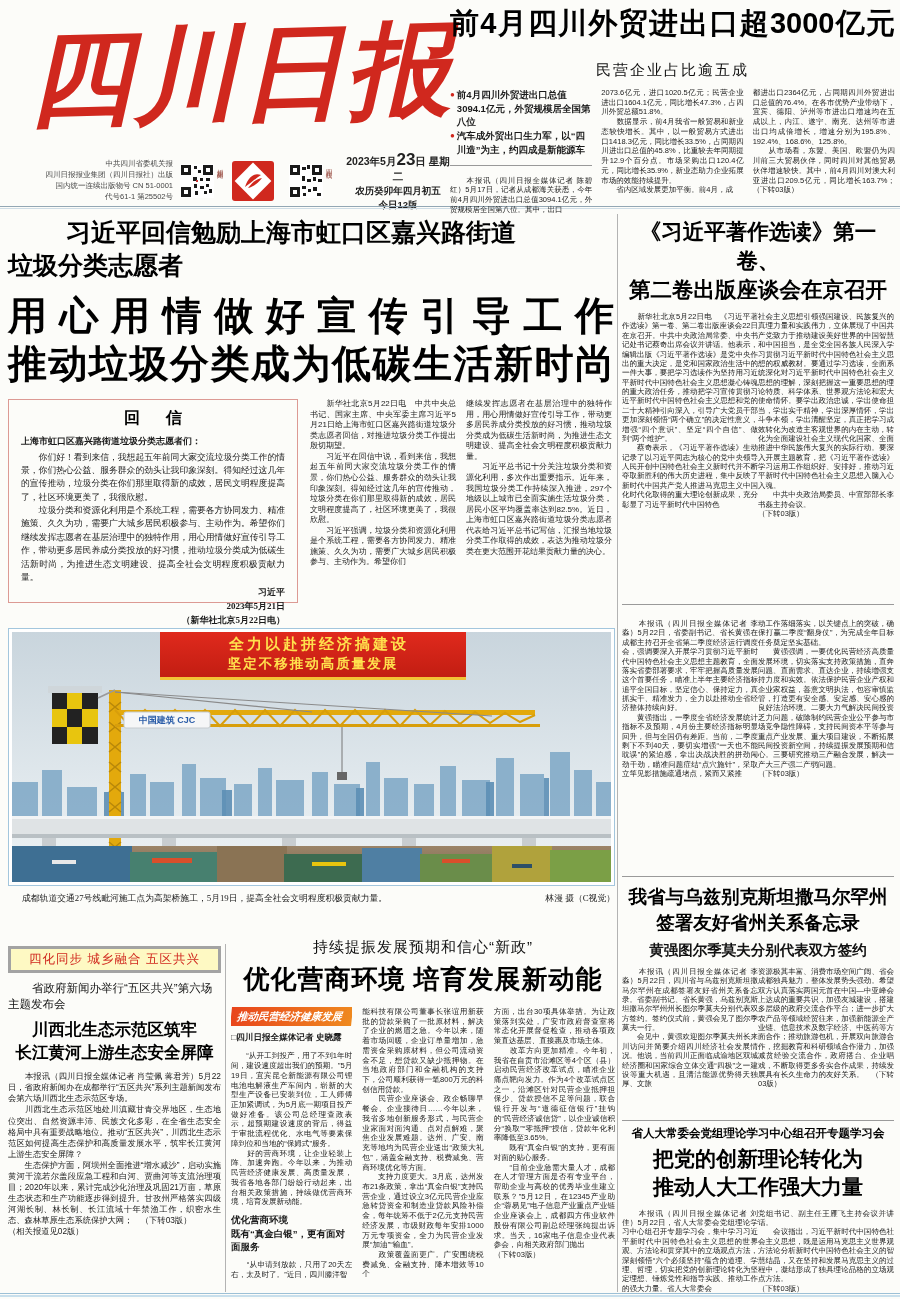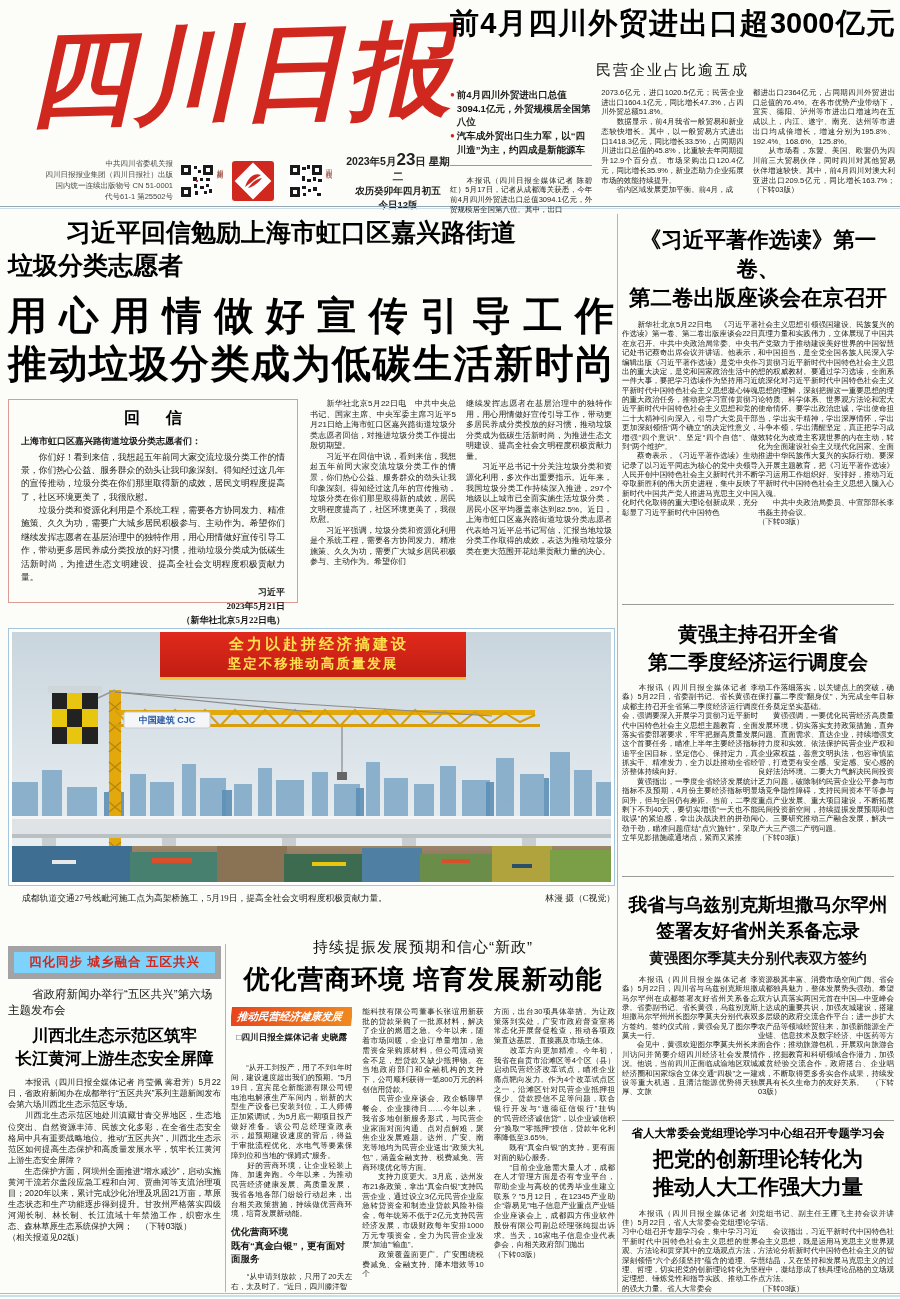--- a/index.html
+++ b/index.html
@@ -50,21 +50,21 @@
     font-family:"Liberation Serif", serif; flex:none;
   }
   .letter-title { text-align:center; font-size:16px; font-weight:900; letter-spacing:26px; padding-left:26px; font-family:"Liberation Sans",sans-serif; margin-bottom:6px; color:#000; }
   .letter-sal { font-size:9px; font-weight:bold; line-height:1.5; }
   .letter-body { font-size:8.8px; line-height:1.52; margin-top:2px; }
   .letter-sign { text-align:right; font-size:9px; font-weight:bold; line-height:1.55; margin-top:2px; }
   .lead-cols { display:flex; gap:10px; height:204px; }
   .lead-col { width:146px; font-size:8px; line-height:1.32; overflow:hidden; }
   
   .vrule { width:1px; background:#b3b3b3; }
-  .rail-h { text-align:center; font-weight:900; color:#000;margin-top:8px; }
+  .rail-h { text-align:center; font-weight:900; color:#000; }
   .rail-cols { display:flex; margin-top:7px; }
   .rail-col { flex:1; font-size:7.5px; line-height:1.25; overflow:hidden; }
   .rail-div { border-top:1px solid #9a9a9a; }
   .works { left:622px; top:218px; width:272px; }
   .works .rail-h { font-size:21.5px; line-height:1.35; }
   .works .rail-cols { height:312px; }
   .econ { left:622px; top:612px; width:272px; }
   .econ .rail-h { font-size:20px; line-height:1.4; }
   .econ .rail-cols { height:198px; }
   .uzbek { left:622px; top:884px; width:272px; }
@@ -83,37 +83,37 @@
     background:linear-gradient(#e02a1d,#c21d12); text-align:center; color:#ffe14d;
     border-bottom:3px solid #f2c237;
   }
   .photo-banner .b1 { font-size:15px; font-weight:900; letter-spacing:3px;margin-left:12px; }
   .photo-banner .b2 { font-size:13.5px; font-weight:900; letter-spacing:2px; margin-top:1px; }
   .caption-row { left:8px; top:893px; width:607px; display:flex; font-size:8.8px; color:#222; font-family:"Liberation Serif",serif; }
   .caption-row .cap { flex:1; padding-left:14px; }
   .caption-row .credit { width:110px; text-align:right; }
   
   .fz { left:8px; top:946px; width:213px; }
-  .fz-banner { border:6px solid #a3a3a3; background:#7dd3fc; color:#d0281e; font-weight:700; font-size:12.5px; text-align:center; padding:2px 0; letter-spacing:1px; }
+  .fz-banner { border:3px solid #a3a3a3; background:#fef9c3; color:#d0281e; font-weight:400; font-size:12.5px; text-align:center; padding:2px 0; letter-spacing:1px; }
   .fz-kicker { font-size:11.5px; line-height:1.4; margin-top:7px; color:#111; }
   .fz-kicker .fk1 { padding-left:24px; }
   .fz-h { text-align:center; font-size:16.5px; font-weight:900; line-height:1.4; margin-top:6px; color:#000; }
   .fz-body { margin-top:7px; font-size:8.3px; line-height:1.33; height:232px; overflow:hidden; }
   
   .biz { left:231px; top:938px; width:384px; }
   .biz-kicker { text-align:center; font-size:15px; color:#111; letter-spacing:1px; }
   .biz-h { text-align:center; font-size:26px; font-weight:900; letter-spacing:1px; margin-top:5px; color:#000; }
   .biz-cols { display:flex; gap:10px; margin-top:10px; height:292px; }
   .biz-col { flex:1; font-size:7.6px; line-height:1.28; overflow:hidden; }
   .biz-tag {
     display:inline-block; background:linear-gradient(100deg,#e8441c,#ef8a1f);
     color:#fff; font-weight:bold; font-style:italic; font-size:10.5px;
     padding:3px 10px 3px 6px; transform:skewX(-6deg); margin-bottom:6px;
   }
-  .biz-byline { font-size:8.6px; font-weight:bold; margin-bottom:20px;text-align:center; }
+  .biz-byline { font-size:8.6px; font-weight:bold; margin-bottom:8px; }
   .biz-subhead { font-size:9.5px; font-weight:900; line-height:1.45; margin:6px 0; }
   
   .vr-main { left:617px; top:214px; height:1078px; }
   .vr-left { left:225px; top:944px; height:348px; }
   .bottom-rule { left:0; top:1293px; width:900px; height:4px; border-top:1px solid #9cc0d6; border-bottom:2px solid #c8dfec; }
   .qr-svg, .logo-svg { display:block; }
 </style>
 </head>
 <body>
 
@@ -263,24 +263,20 @@
       <div class="rail-col just pre">　　新华社北京5月22日电　《习近平著作选读》第一卷、第二卷出版座谈会22日在京召开。中共中央政治局常委、中央书记处书记蔡奇出席会议并讲话。他表示，编辑出版《习近平著作选读》是党中央作出的重大决定，是党和国家政治生活中的一件大事，要把学习选读作为坚持用习近平新时代中国特色社会主义思想凝心铸魂的重大政治任务，推动把学习宣传贯彻习近平新时代中国特色社会主义思想和党的二十大精神引向深入，引导广大党员干部更加深刻领悟“两个确立”的决定性意义，增强“四个意识”、坚定“四个自信”、做到“两个维护”。
 　　蔡奇表示，《习近平著作选读》生动记录了以习近平同志为核心的党中央领导人民开创中国特色社会主义新时代并不断夺取新胜利的伟大历史进程，集中反映了新时代中国共产党人推进马克思主义中国化时代化取得的重大理论创新成果，充分彰显了习近平新时代中国特色</div>
       <div class="rail-col just pre">社会主义思想引领强国建设、民族复兴的真理力量和实践伟力，立体展现了中国共产党致力于推动建设美好世界的中国智慧和中国担当，是全党全国各族人民深入学习贯彻习近平新时代中国特色社会主义思想的权威教材。要通过学习选读，全面系统深化对习近平新时代中国特色社会主义思想的理解，深刻把握这一重要思想的理论特质、科学体系、世界观方法论和宏大使命情怀。要学出政治忠诚，学出使命担当，学出实干精神，学出深厚情怀，学出斗争本领，学出清醒坚定，真正把学习成效转化为改造主客观世界的内在主动，转化为全面建设社会主义现代化国家、全面推进中华民族伟大复兴的实际行动。要深入开展主题教育，把《习近平著作选读》学习运用工作组织好、安排好，推动习近平新时代中国特色社会主义思想入脑入心入魂。
 　　中共中央政治局委员、中宣部部长李书磊主持会议。
 （下转03版）</div>
     </div>
   </div>
   <div class="abs rail-div" style="left:622px; top:604px; width:272px;"></div>
 
   <div class="abs econ">
-    <div class="rail-h">
-      <div>黄强主持召开全省</div>
-      <div>第二季度经济运行调度会</div>
-    </div>
     <div class="rail-cols">
       <div class="rail-col just pre">　　本报讯（四川日报全媒体记者 李淼）5月22日，省委副书记、省长黄强在成都主持召开全省第二季度经济运行调度会，强调要深入开展学习贯彻习近平新时代中国特色社会主义思想主题教育，全面落实省委部署要求，牢牢把握高质量发展这个首要任务，瞄准上半年主要经济指标追平全国目标，坚定信心、保持定力，真抓实干、精准发力，全力以赴推动全省经济整体持续向好。
 　　黄强指出，一季度全省经济发展统计指标不及预期，4月份主要经济指标明显回升，但与全国仍有差距。当前，二季度剩下不到40天，要切实增强“一天也不能耽误”的紧迫感，拿出决战决胜的拼劲闯劲干劲，瞄准问题症结“点穴施针”，采取立竿见影措施疏通堵点，紧而又紧推</div>
       <div class="rail-col just pre">动工作落细落实，以关键点上的突破，确保打赢二季度“翻身仗”，为完成全年目标任务奠定坚实基础。
 　　黄强强调，一要优化民营经济高质量发展环境，切实落实支持政策措施，直奔问题、直面需求、直达企业，持续增强支持力度和实效。依法保护民营企业产权和企业家权益，善意文明执法，包容审慎监管，打造更有安全感、安定感、安心感的良好法治环境。二要大力气解决民间投资乏力问题，破除制约民营企业公平参与市场竞争隐性障碍，支持民间资本平等参与重点产业发展、重大项目建设，不断拓展民间投资新空间，持续提振发展预期和信心。三要研究推动三产融合发展，解决一产大三产强二产弱问题。
 （下转03版）</div>
     </div>
   </div>
   <div class="abs rail-div" style="left:622px; top:876px; width:272px;"></div>
 

